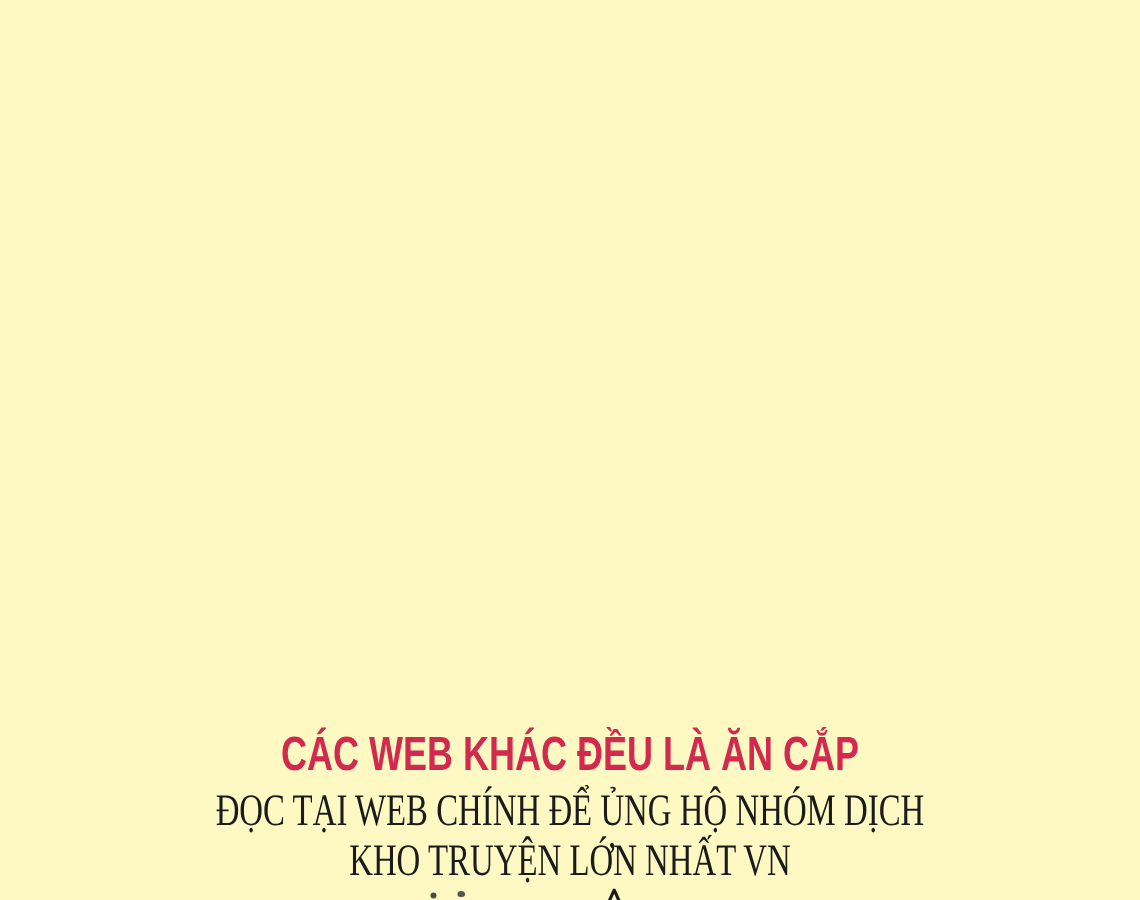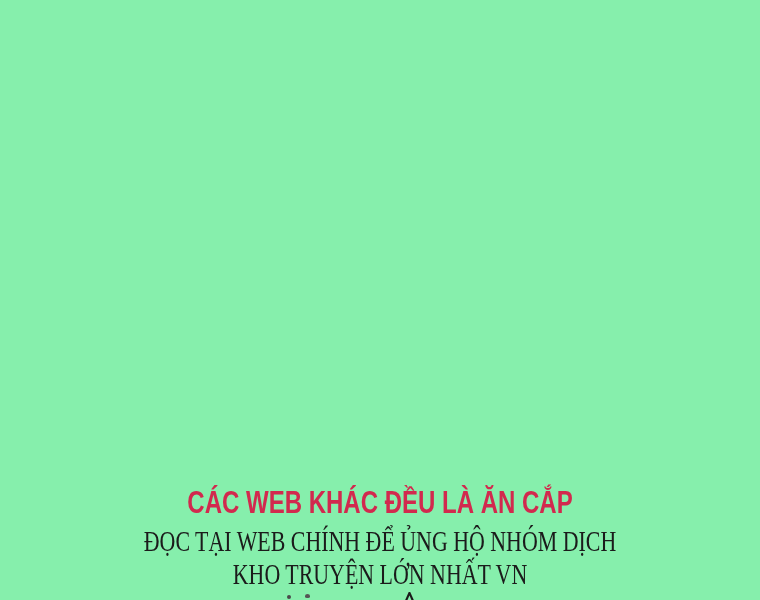--- a/index.html
+++ b/index.html
@@ -4,21 +4,21 @@
 <style>
   html, body {
     margin: 0;
     padding: 0;
     background: #ffffff;
   }
   .page {
     position: relative;
     width: 760px;
     height: 600px;
-    background: #86efac;
+    background: #fef9c3;
     overflow: hidden;
     font-family: "Liberation Serif", serif;
   }
   .line {
     position: absolute;
     left: 0;
     right: 0;
     text-align: center;
     white-space: nowrap;
     line-height: 1;

